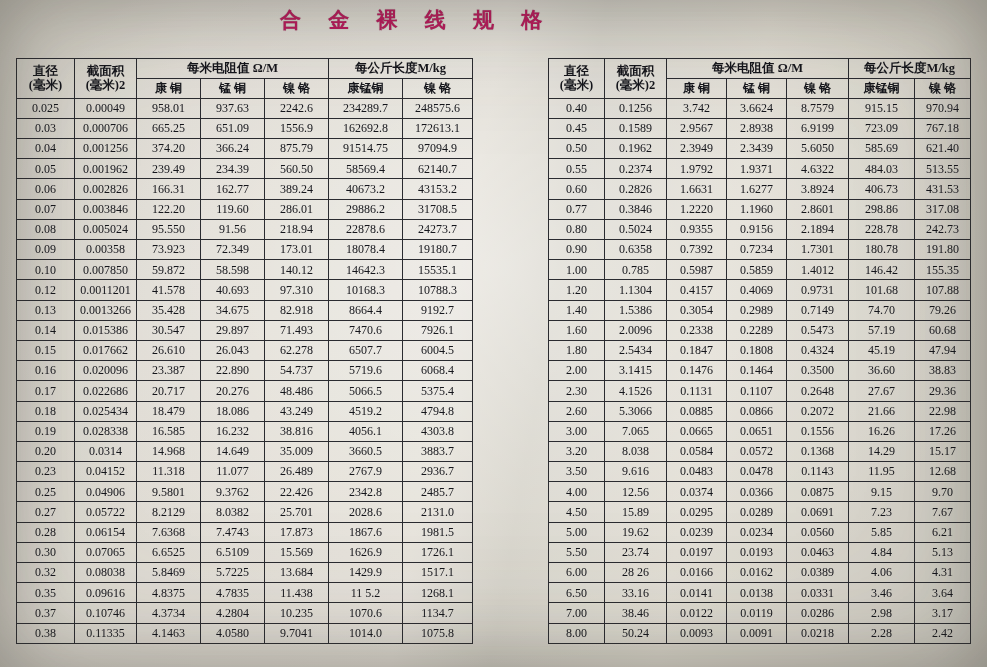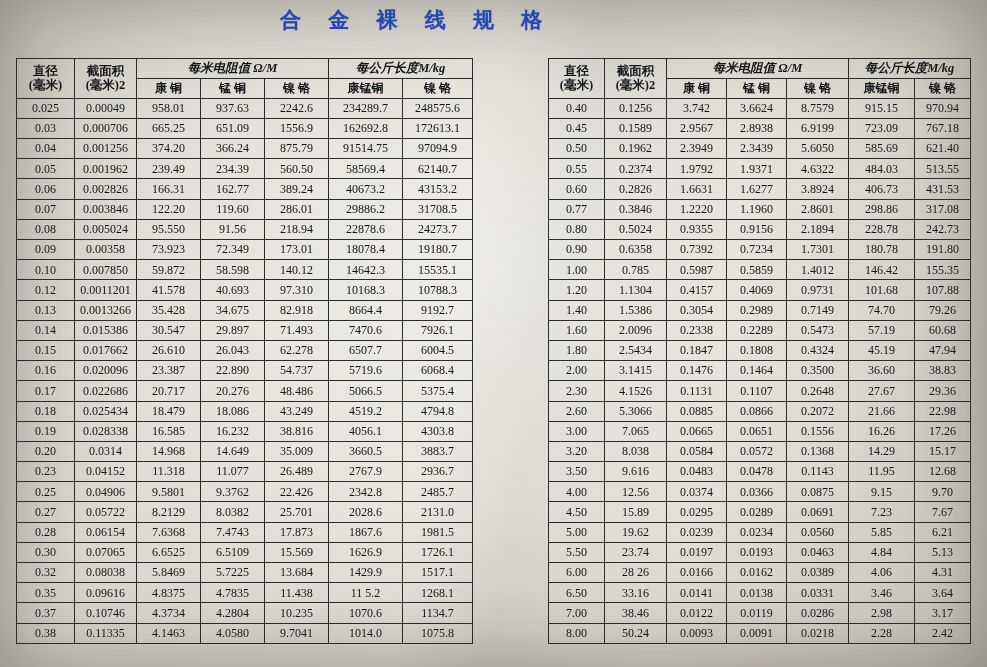--- a/index.html
+++ b/index.html
@@ -25,21 +25,21 @@
   }
   .title {
     position: absolute;
     top: 6px;
     left: 0;
     width: 833px;
     text-align: center;
     font-size: 21px;
     font-weight: bold;
     letter-spacing: 11px;
-    color: #1d4ed8;
+    color: #be185d;
     text-shadow: 0 0 1px rgba(0,0,0,0.35);
   }
   .tables {
     position: absolute;
     top: 58px;
     left: 0;
     width: 987px;
     display: flex;
     justify-content: space-between;
     padding: 0 16px;
@@ -61,21 +61,20 @@
     color: #14151b;
     line-height: 1.05;
   }
   table.spec thead th {
     font-weight: bold;
     font-size: 12.5px;
     padding: 2px 1px;
   }
   table.spec thead th.grp {
     font-size: 12.5px;
-    font-style: italic;
     padding: 3px 11px;
   }
   table.spec thead th.sub {
     font-size: 12px;
     padding: 3px 1px;
   }
   table.spec tbody td {
     height: 19.2px;
     font-size: 12px;
     font-family: "Liberation Serif", serif;

